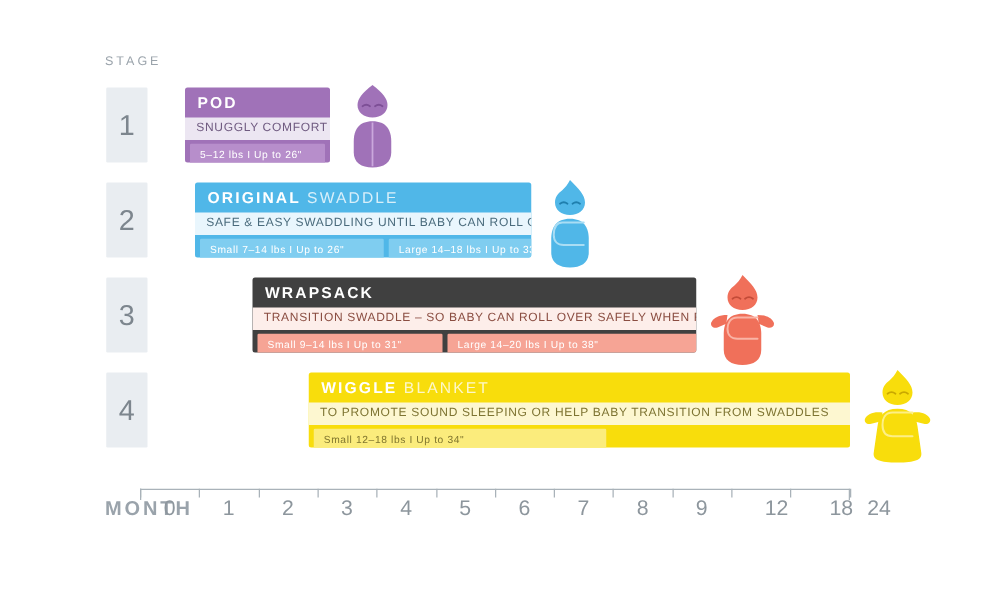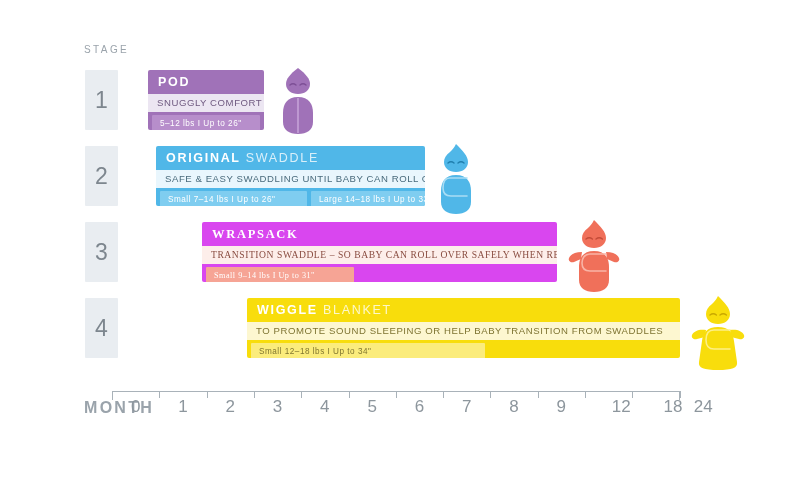--- a/index.html
+++ b/index.html
@@ -53,21 +53,21 @@
   .bar-pod .desc{background:#ece6f2;color:#6f5a80;}
   .bar-pod .size{background:#b78ecb;color:#ffffff;}
   .bar-pod .sizes{margin:3px 4px 4px 4px;}
 
   
   .bar-orig{left:156px;top:146px;width:269px;height:60px;background:#50b7e8;}
   .bar-orig .desc{background:#e9f6fd;color:#4a6b7c;}
   .bar-orig .size{background:#7fcdf0;color:#ffffff;}
 
   
-  .bar-wrap{left:202px;top:222px;width:355px;height:60px;background:#d946ef;font-family:Liberation Serif, serif;}
+  .bar-wrap{left:202px;top:222px;width:355px;height:60px;background:#404040;}
   .bar-wrap .desc{background:#fdeeea;color:#8a4d41;}
   .bar-wrap .size{background:#f6a495;color:#ffffff;}
 
   
   .bar-wig{left:247px;top:298px;width:433px;height:60px;background:#f8dd0c;}
   .bar-wig .title{color:#ffffff;}
   .bar-wig .desc{background:#fdf7d0;color:#7e7432;}
   .bar-wig .size{background:#fbec7c;color:#80762f;}
 
   
@@ -132,20 +132,21 @@
     </div>
   </div>
 
   <div class="bar bar-wrap">
     <div class="title">
       <span>WRAPSACK</span>
     </div>
     <div class="desc">TRANSITION SWADDLE – SO BABY CAN ROLL OVER SAFELY WHEN READY</div>
     <div class="sizes">
       <div class="size" style="width:140px">Small 9–14 lbs I Up to 31"</div>
+      <div class="size" style="width:199px">Large 14–20 lbs I Up to 38"</div>
     </div>
   </div>
 
   <div class="bar bar-wig">
     <div class="title">
       <span>WIGGLE</span>
       <span class="light">BLANKET</span>
     </div>
     <div class="desc">TO PROMOTE SOUND SLEEPING OR HELP BABY TRANSITION FROM SWADDLES</div>
     <div class="sizes">

